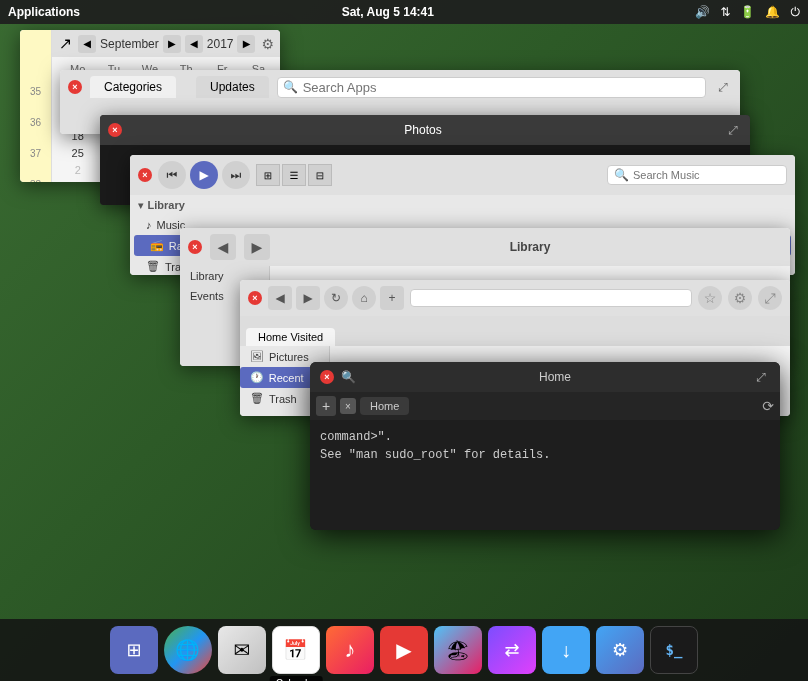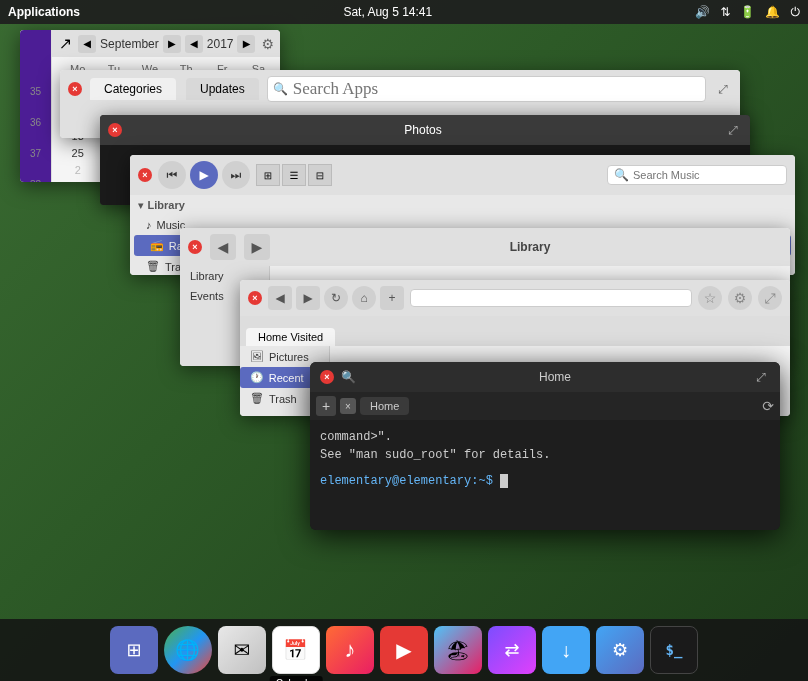--- a/index.html
+++ b/index.html
@@ -32,21 +32,21 @@
       background: rgba(30,30,30,0.92);
       display: flex;
       align-items: center;
       justify-content: space-between;
       padding: 0 8px;
       z-index: 100;
       color: #fff;
       font-size: 12px;
     }
     .panel-left { display: flex; align-items: center; gap: 4px; }
-    .panel-center { display: flex; align-items: flex-end; gap: 8px; }
+    .panel-center { display: flex; align-items: flex-end; gap: 8px; font-weight: bold; }
     .panel-right { display: flex; align-items: center; gap: 10px; }
     .panel-apps-label { font-size: 12px; font-weight: 600; color: #fff; }
 
     
     .taskbar {
       position: absolute;
       bottom: 0;
       left: 0;
       width: 808px;
       height: 62px;
@@ -130,21 +130,21 @@
     .cal-month { font-size: 12px; font-weight: 400; color: #333; }
     .cal-grid { display: grid; grid-template-columns: repeat(7, 1fr); gap: 1px; }
     .cal-day { text-align: center; padding: 2px; font-size: 11px; color: #666; }
     .cal-day.num { color: #333; cursor: pointer; }
     .cal-day.prev-month { color: #bbb; }
     .cal-sidebar {
       position: absolute;
       left: 0;
       top: 0;
       width: 32px;
-      background: #4c1d95;
+      background: #fef9c3;
       height: 100%;
       display: flex;
       flex-direction: column;
       align-items: center;
       padding-top: 40px;
       font-size: 10px;
       color: #888;
       border-right: 1px solid #ddd;
     }
     .week-num { height: 20px; display: flex; align-items: center; margin-top: 20px; }
@@ -173,21 +173,21 @@
       display: flex;
       align-items: center;
       background: #fff;
       border: 1px solid #ccc;
       border-radius: 4px;
       padding: 2px 6px;
       gap: 4px;
     }
     .appcenter-tabs {
       display: flex;
-      gap: 10px;
+      gap: 20px;
       padding: 6px 8px 0;
       background: #e8e8e8;
     }
     .appcenter-tab {
       padding: 4px 14px;
       background: #d8d8d8;
       border-radius: 4px 4px 0 0;
       font-size: 12px;
       cursor: pointer;
     }
@@ -560,21 +560,21 @@
 
   <div class="win-appcenter">
     <div class="win-appcenter-header">
       <div class="win-close-btn">×</div>
       <div class="appcenter-tabs" style="padding:0;background:transparent;flex:none;">
         <div class="appcenter-tab active">Categories</div>
         <div class="appcenter-tab">Updates</div>
       </div>
       <div class="appcenter-search">
         <span>🔍</span>
-        <input type="text" style="border: none; outline: none; font-size: 17px; width: 100%; font-family: Liberation Serif, serif;" placeholder="Search Apps">
+        <input type="text" style="border: none; outline: none; font-size: 13px; width: 100%;" placeholder="Search Apps">
       </div>
       <div class="maximize-btn">⤢</div>
     </div>
     <div style="height:30px;background:#e0e0e0;"></div>
   </div>
 
   <div class="win-videos">
     <div class="win-videos-header">
       <div class="win-dark-close">×</div>
       <div class="win-title">Photos</div>
@@ -683,25 +683,20 @@
     </div>
     <div class="term-tabs">
       <div class="term-add-btn">+</div>
       <div class="term-close-tab">×</div>
       <div class="term-tab">Home</div>
       <div class="term-history-btn">⟳</div>
     </div>
     <div class="term-body">
       <div>command&gt;".</div>
       <div>See "man sudo_root" for details.</div>
-      <div style="margin-top:8px;">
-        <span class="term-prompt">elementary@elementary:~$</span>
-        <span> </span>
-        <span class="term-cursor"></span>
-      </div>
     </div>
   </div>
 
   <div class="taskbar">
     <div class="taskbar-icon multitasking">
       <span style="color:#fff;font-size:18px;">⊞</span>
     </div>
     <div class="taskbar-icon browser">
       <span style="font-size:20px;">🌐</span>
     </div>

